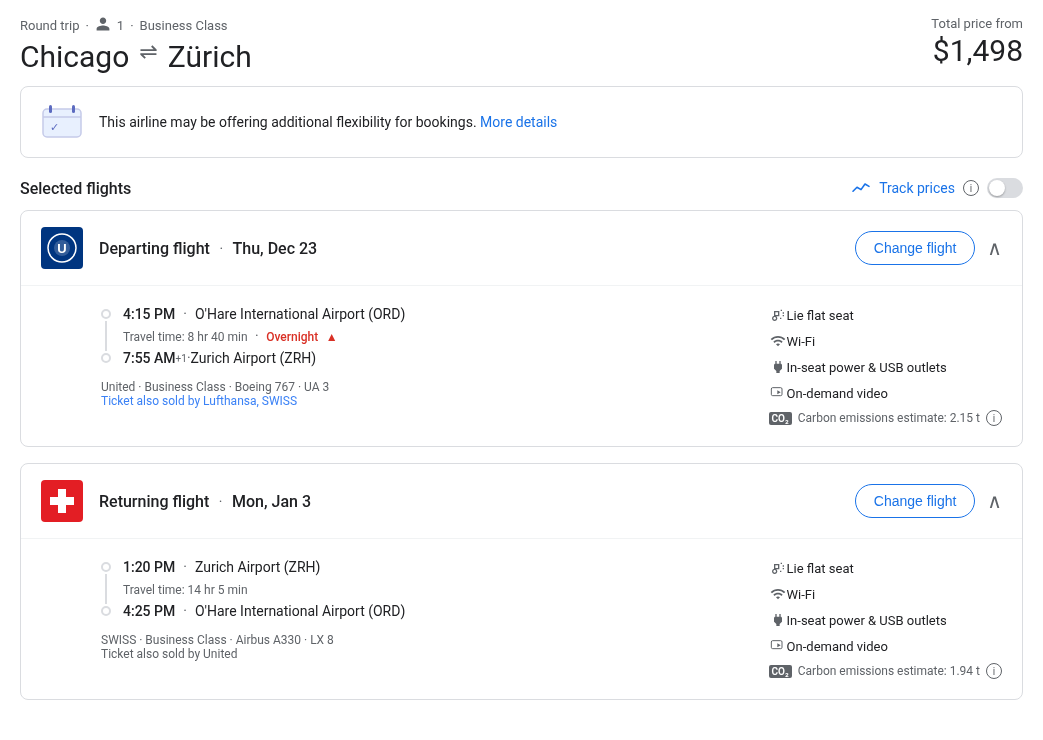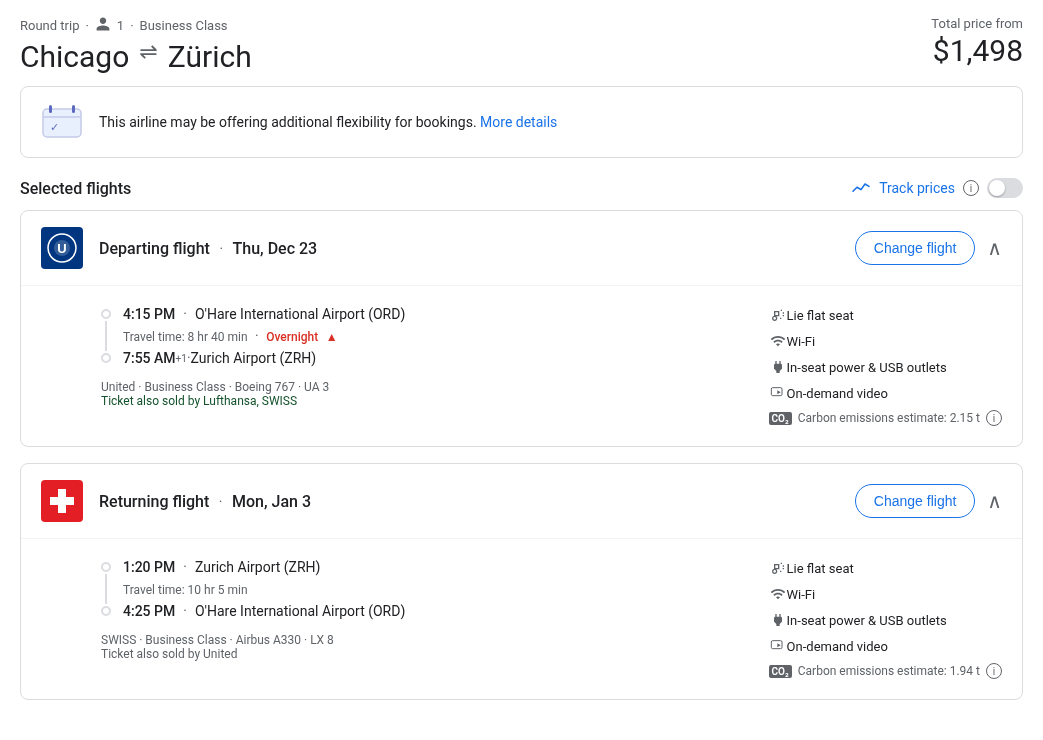--- a/index.html
+++ b/index.html
@@ -162,21 +162,21 @@
             <div style="display:flex;align-items:center;">
               <span style="font-weight:500;font-size:14px;">7:55 AM</span>
                 <sup style="font-size:10px;color:#5f6368;">+1</sup>
               <span style="color:#5f6368;">·</span>
               <span style="font-size:14px;">Zurich Airport (ZRH)</span>
             </div>
           </div>
         </div>
         <div style="margin-top:14px;">
           <div style="font-size:12px;color:#5f6368;">United · Business Class · Boeing 767 · UA 3</div>
-          <div style="font-size:12px;color:#14532d;">Ticket also sold by Lufthansa, SWISS</div>
+          <div style="font-size:12px;color:#3b82f6;">Ticket also sold by Lufthansa, SWISS</div>
         </div>
       </div>
       <div class="flight-amenities">
         <div class="amenity-row">
           <div class="amenity-icon">
             <svg width="16" height="16" viewBox="0 0 24 24" fill="#5f6368">
                 <path d="M7 13c-2.21 0-4 1.79-4 4s1.79 4 4 4 4-1.79 4-4-1.79-4-4-4zm0 6c-1.1 0-2-.9-2-2s.9-2 2-2 2 .9 2 2-.9 2-2 2zm7-13H6v8h8V6zm-2 6H8V8h4v4zm4-8v2h2V4h-2zM21 8h-2v2h2V8zm0 4h-2v2h2v-2zm-4 4h-2v2h2v-2z"></path>
               </svg>
           </div>
           <span>Lie flat seat</span>
@@ -244,21 +244,21 @@
             <div class="dot-line"></div>
             <div class="dot-circle"></div>
           </div>
           <div style="flex:1;">
             <div style="display:flex;align-items:center;gap:8px;margin-bottom:2px;">
               <span style="font-weight:500;font-size:14px;">1:20 PM</span>
               <span style="color:#5f6368;">·</span>
               <span style="font-size:14px;">Zurich Airport (ZRH)</span>
             </div>
             <div style="padding:4px 0 6px 0;">
-              <span class="travel-time">Travel time: 10 hr 5 min</span>
+              <span class="travel-time">Travel time: 14 hr 5 min</span>
             </div>
             <div style="display:flex;align-items:center;gap:8px;">
               <span style="font-weight:500;font-size:14px;">4:25 PM</span>
               <span style="color:#5f6368;">·</span>
               <span style="font-size:14px;">O'Hare International Airport (ORD)</span>
             </div>
           </div>
         </div>
         <div style="margin-top:14px;">
           <div style="font-size:12px;color:#5f6368;">SWISS · Business Class · Airbus A330 · LX 8</div>

